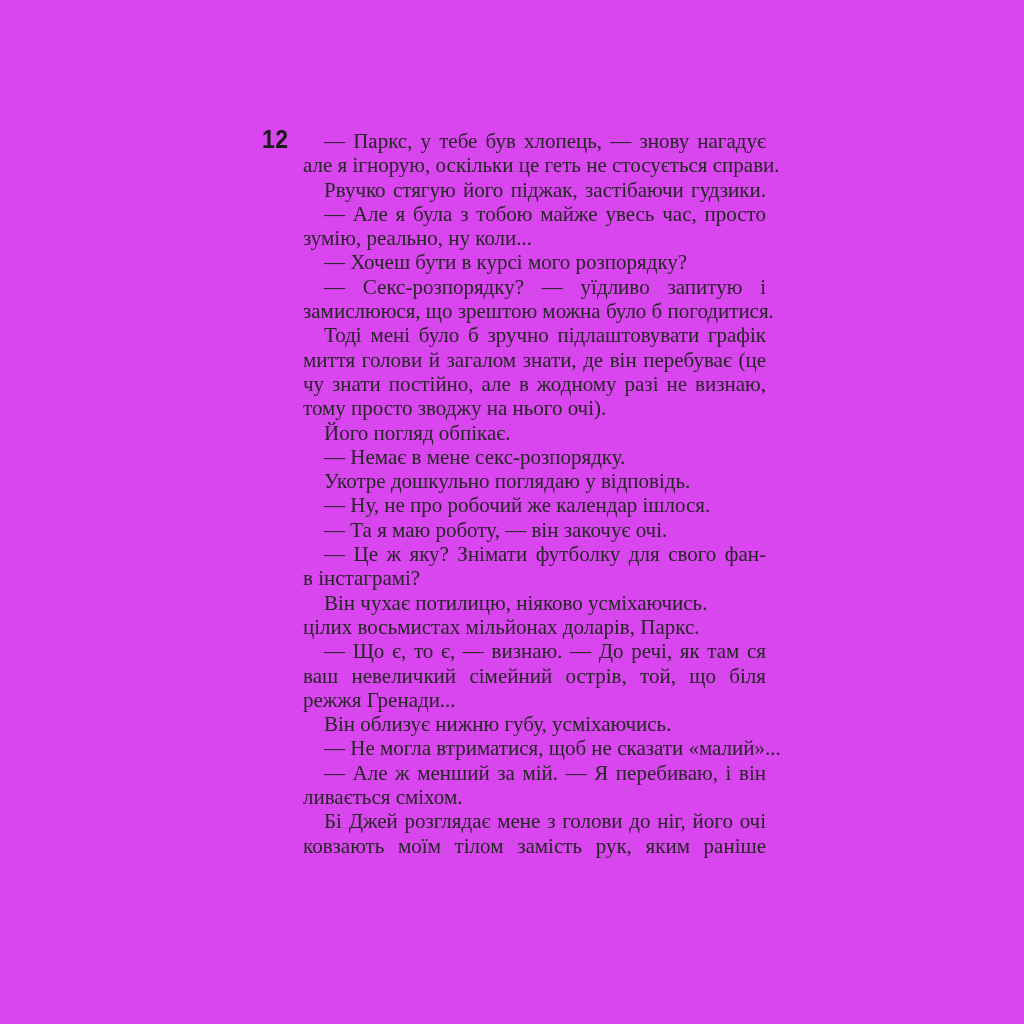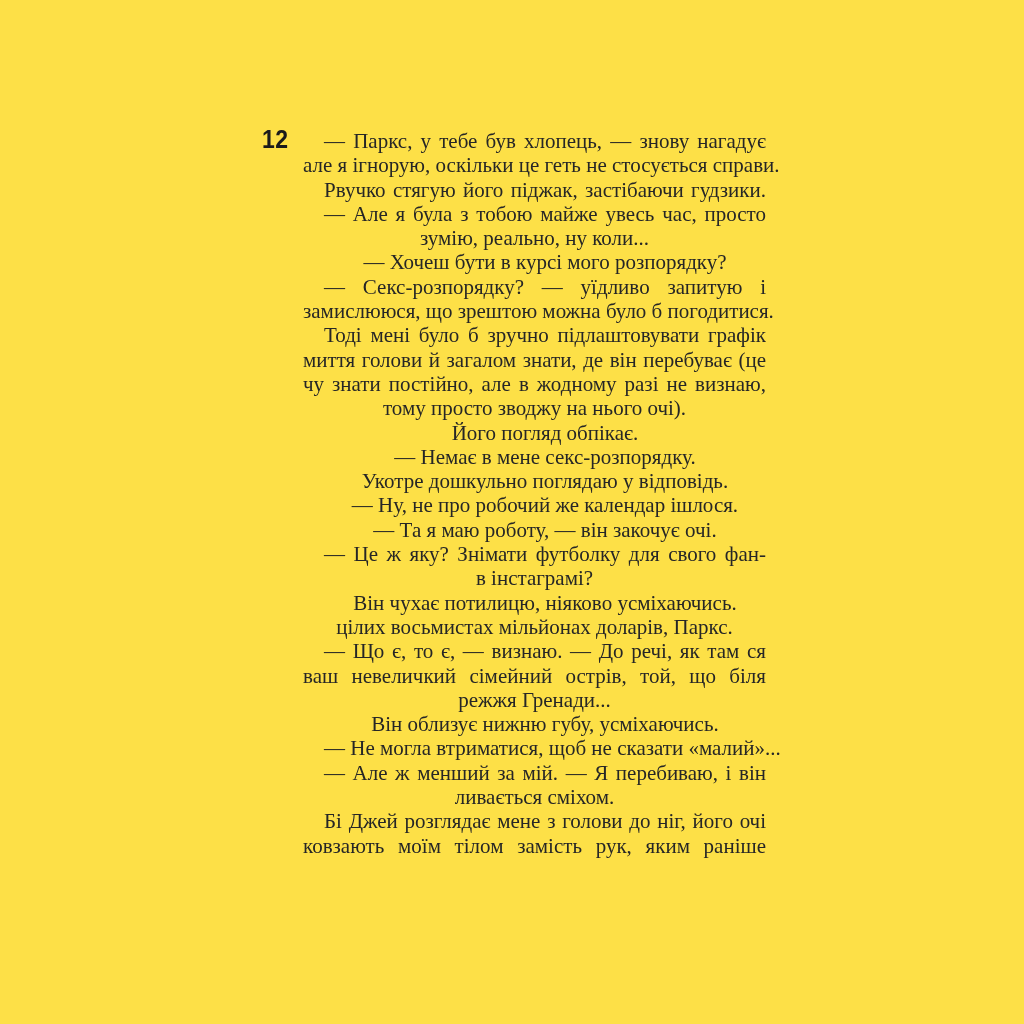--- a/index.html
+++ b/index.html
@@ -12,21 +12,21 @@
     background: #ffffff;
     position: relative;
     overflow: hidden;
     font-family: "Liberation Serif", "DejaVu Serif", serif;
   }
   .page {
     position: absolute;
     left: 0; top: 0;
     width: 1024px;
     height: 1024px;
-    background: #fde047;
+    background: #d946ef;
   }
   .page-number {
     position: absolute;
     left: 262px;
     top: 127px;
     font-family: "Liberation Sans", "DejaVu Sans", sans-serif;
     font-weight: 700;
     font-size: 25px;
     line-height: 25px;
     letter-spacing: 0.5px;
@@ -39,21 +39,21 @@
     left: 303px;
     top: 129px;
     width: 463px;
     color: #262626;
     font-size: 21px;
   }
   .line {
     line-height: 24.3px;
     height: 24.3px;
     white-space: nowrap;
-    text-align: center;
+    text-align: left;
   }
   .line.justify {
     white-space: normal;
     text-align: justify;
     text-align-last: justify;
     overflow: hidden;
   }
   .line.indent {
     text-indent: 21px;
   }

